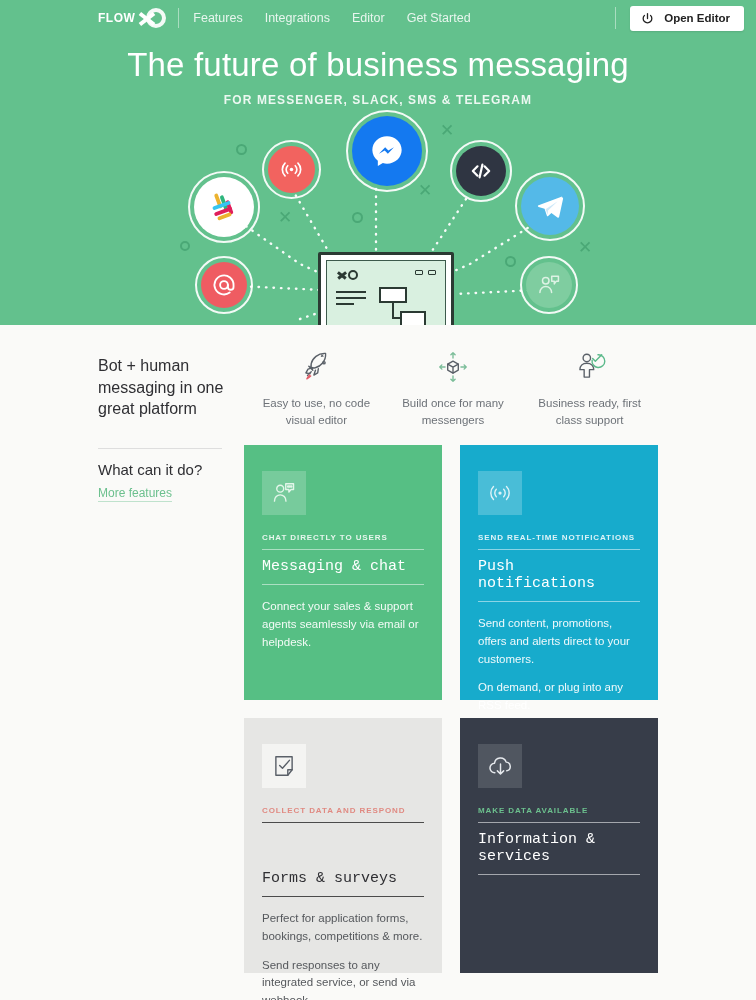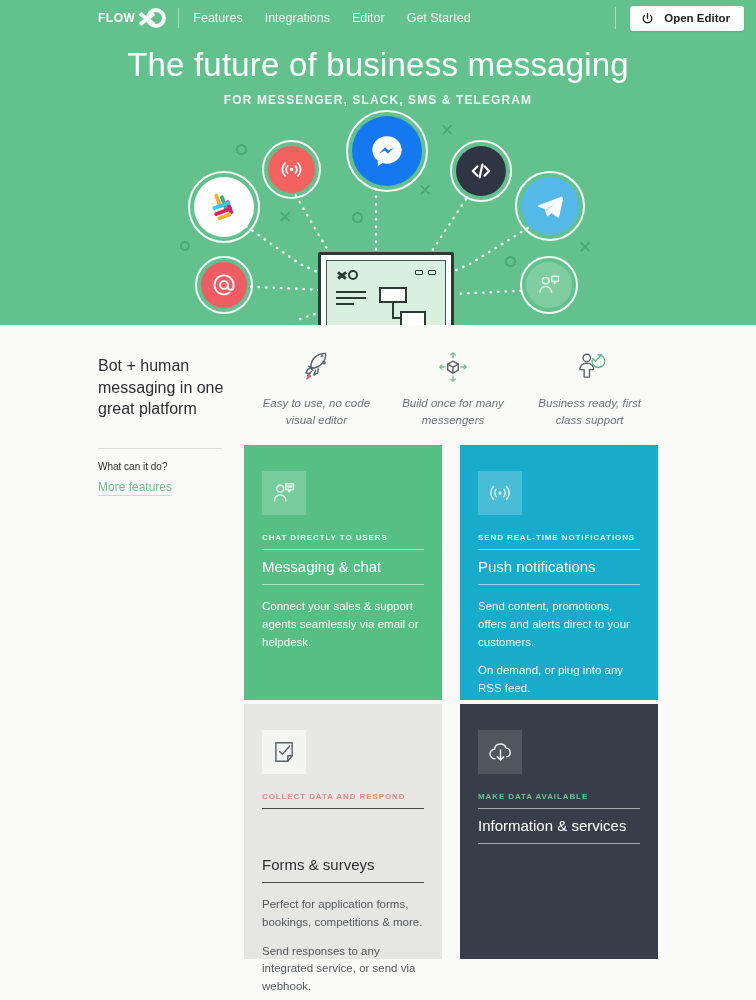--- a/index.html
+++ b/index.html
@@ -115,46 +115,46 @@
 
   
   .features {
     position: absolute; left: 0; top: 325px; width: 756px;
     display: flex; padding: 22px 98px 0 98px;
   }
   .feat-head {
     width: 150px; font-size: 16px; color: #2f2f33; line-height: 1.35; padding-top: 8px;
   }
   .feat-items { flex: 1; display: flex; }
-  .feat-item { flex: 1; text-align: center; padding: 0 6px; font-style: italic; }
+  .feat-item { flex: 1; text-align: center; padding: 0 6px; }
   .feat-icon { height: 40px; display: flex; align-items: center; justify-content: center; }
   .feat-label {
     margin-top: 8px; font-size: 11.5px; color: #6d7278; line-height: 1.5;
   }
 
   .divider {
     position: absolute; left: 98px; top: 448px; width: 124px; height: 1px;
     background: #dedede;
   }
 
   .whatcan {
     position: absolute; left: 98px; top: 461px; width: 140px;
   }
-  .whatcan h3 { font-size: 10px; color: #2f2f33; font-weight: normal; }
+  .whatcan h3 { font-size: 15px; color: #2f2f33; font-weight: normal; }
   .whatcan a {
     display: inline-block; margin-top: 8px; font-size: 12px;
     color: #6cc08e; text-decoration: none;
     border-bottom: 1px solid #bfe2cd; padding-bottom: 1px; cursor: pointer;
   }
 
   
   .cards {
     position: absolute; left: 244px; top: 445px;
     width: 424px;
-    display: grid; grid-template-columns: 198px 198px; gap: 4px 18px;
+    display: grid; grid-template-columns: 198px 198px; gap: 18px 18px;
   }
   .card { padding: 26px 18px 22px 18px; position: relative; height: 255px; }
   .card.green { background: #56bf84; }
   .card.blue  { background: #17abcc; }
   .card.gray  { background: #e6e6e4; }
   .card.dark  { background: #373d49; }
 
   .card-icon {
     width: 44px; height: 44px;
     display: flex; align-items: center; justify-content: center;
@@ -169,20 +169,21 @@
     font-size: 8px; font-weight: bold; letter-spacing: .9px;
     padding-bottom: 7px;
   }
   .card.green .card-kicker, .card.blue .card-kicker { color: rgba(255,255,255,.85); }
   .card.gray .card-kicker { color: #e08a82; }
   .card.dark .card-kicker { color: #6cc08e; }
 
   .card-title {
     font-size: 15px; font-weight: normal;
     padding: 8px 0 9px 0;
+    font-family: Liberation Mono, monospace;
   }
   .card.green .card-title, .card.blue .card-title, .card.dark .card-title { color: #ffffff; }
   .card.gray .card-title { color: #2f2f33; margin-top: 39px; }
 
   .rule { height: 1px; width: 100%; }
   .card.green .rule, .card.blue .rule { background: rgba(255,255,255,.5); }
   .card.gray .rule { background: #4b4b4b; }
   .card.dark .rule { background: rgba(255,255,255,.55); }
 
   .card-body { margin-top: 13px; font-size: 11.5px; line-height: 1.55; }

